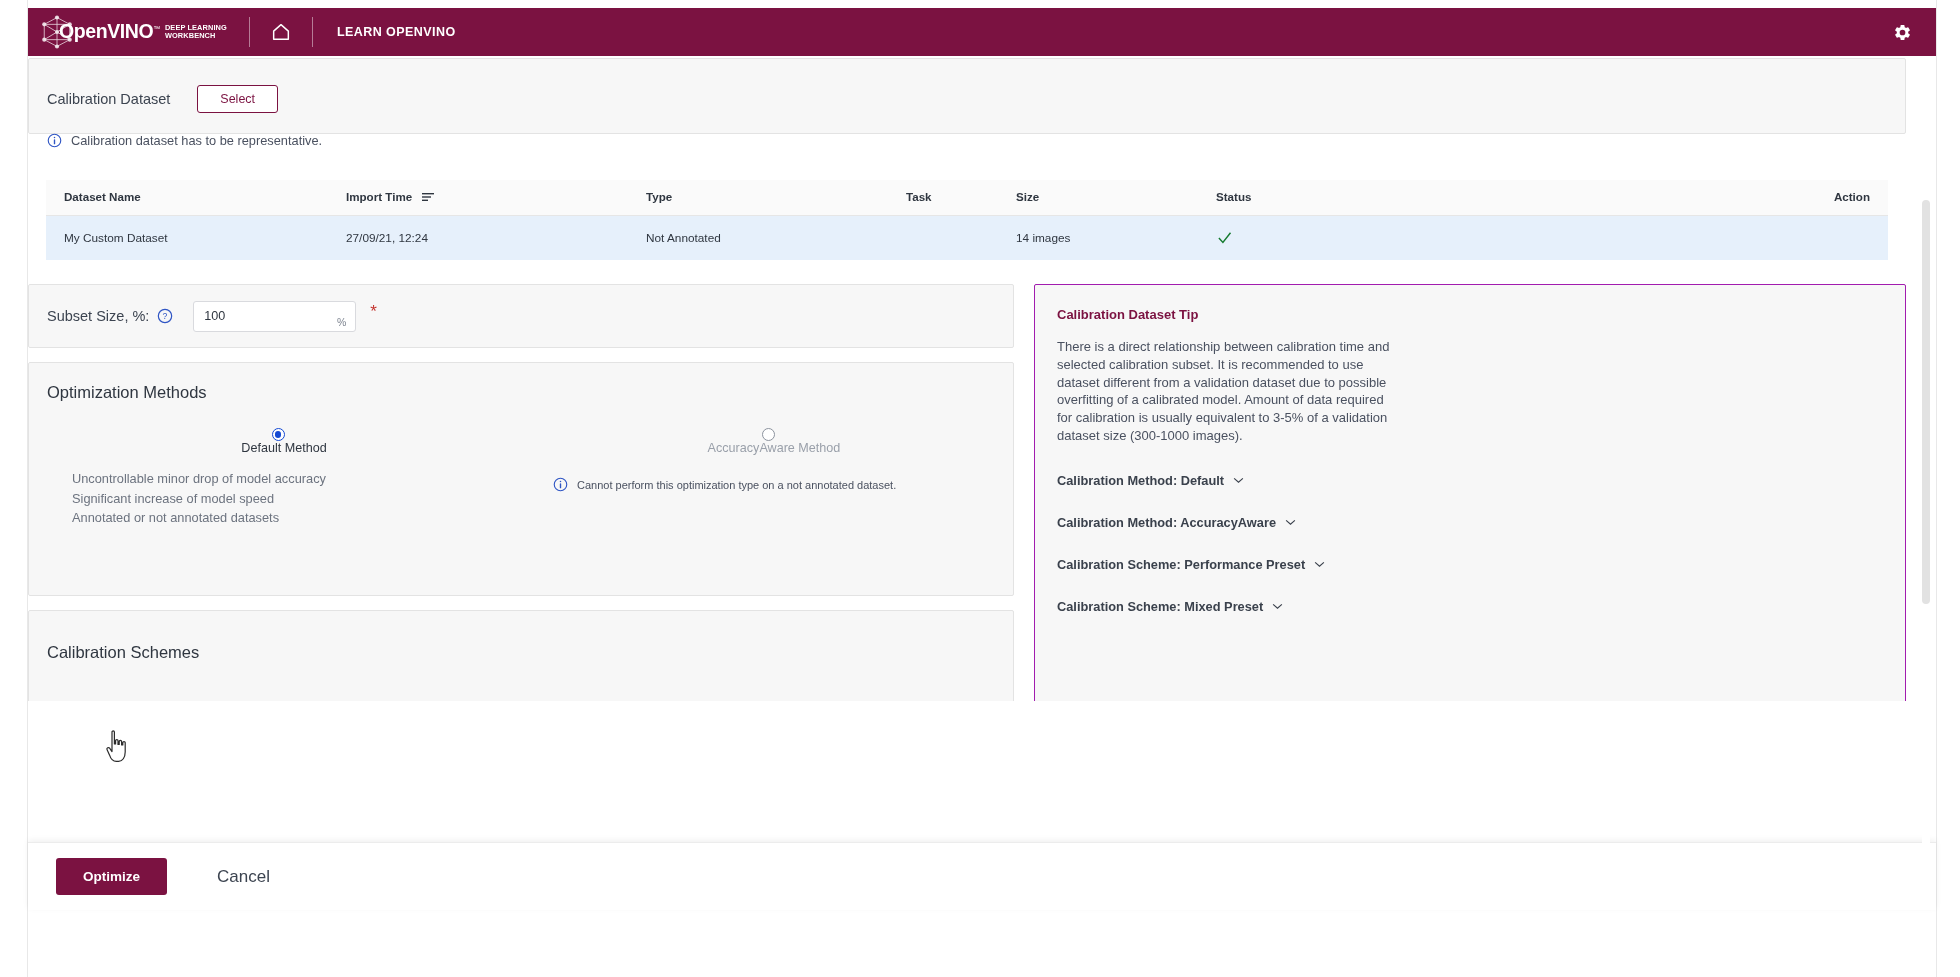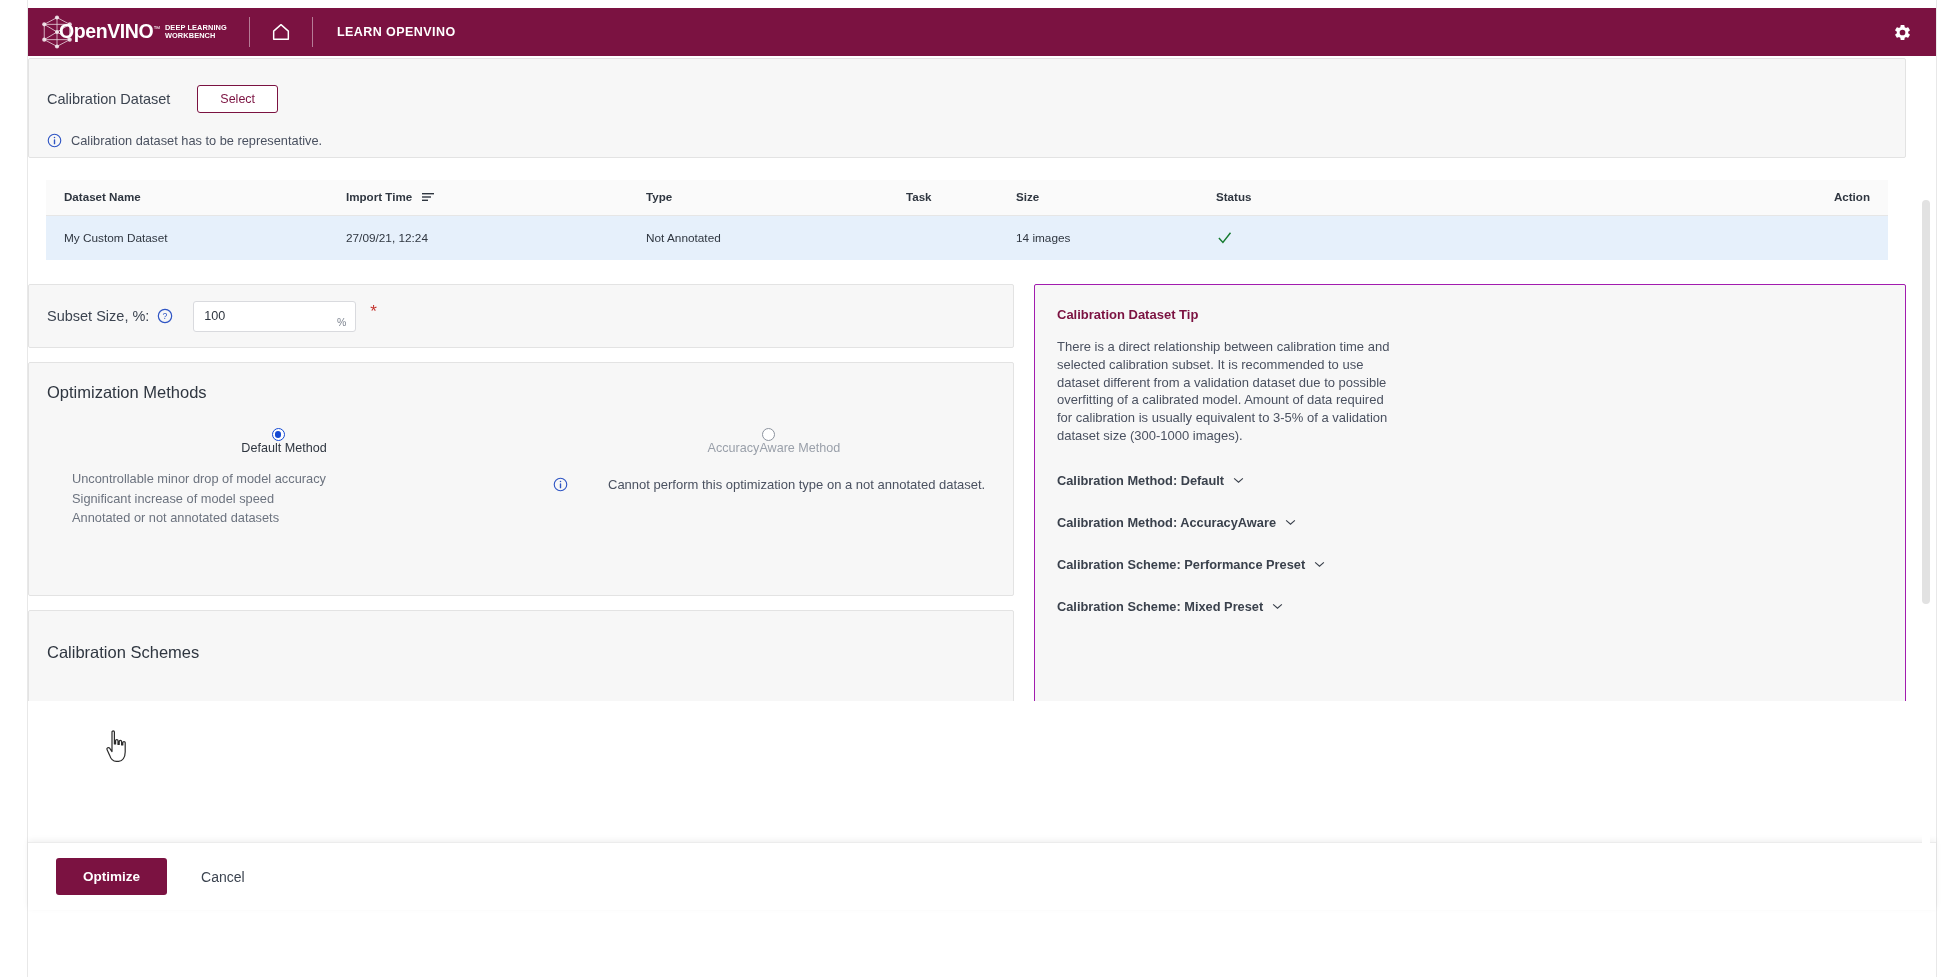--- a/index.html
+++ b/index.html
@@ -115,21 +115,21 @@
     background: #f7f7f7;
     border: 1px solid #e3e3e3;
     border-radius: 2px;
   }
 
   
   .cd-panel {
     position: absolute;
     top: 2px; left: 0;
     width: 1878px;
-    height: 100px;
+    height: 76px;
     padding: 26px 6px 0 18px;
   }
   .cd-row {
     display: flex;
     align-items: center;
   }
   .cd-label {
     font-size: 14.5px;
     color: #3c4450;
     margin-right: 27px;
@@ -294,21 +294,21 @@
     margin: 14px 0 0 25px;
     font-size: 12.8px;
     line-height: 19.5px;
     color: #6c737f;
   }
   .om-note {
     display: flex;
     align-items: center;
     margin: 22px 0 0 0;
   }
-  .om-note .info-txt { font-size: 13px; margin-left: 31px; }
+  .om-note .info-txt { font-size: 11px; }
 
   
   .cs-panel {
     position: absolute;
     top: 554px; left: 0;
     width: 986px;
     height: 144px;
     padding: 32px 18px 0 18px;
   }
 
@@ -369,22 +369,22 @@
     font-size: 13.5px;
     font-weight: bold;
     padding: 11px 27px;
     cursor: pointer;
   }
   .btn-cancel {
     background: transparent;
     border: none;
     color: #3c4450;
     font-family: "Liberation Sans", sans-serif;
-    font-size: 14px;
-    margin-left: 28px;
+    font-size: 17px;
+    margin-left: 44px;
     cursor: pointer;
   }
 
   
   .cursor {
     position: absolute;
     left: 104px; top: 730px;
     width: 26px; height: 34px;
     z-index: 60;
     pointer-events: none;

